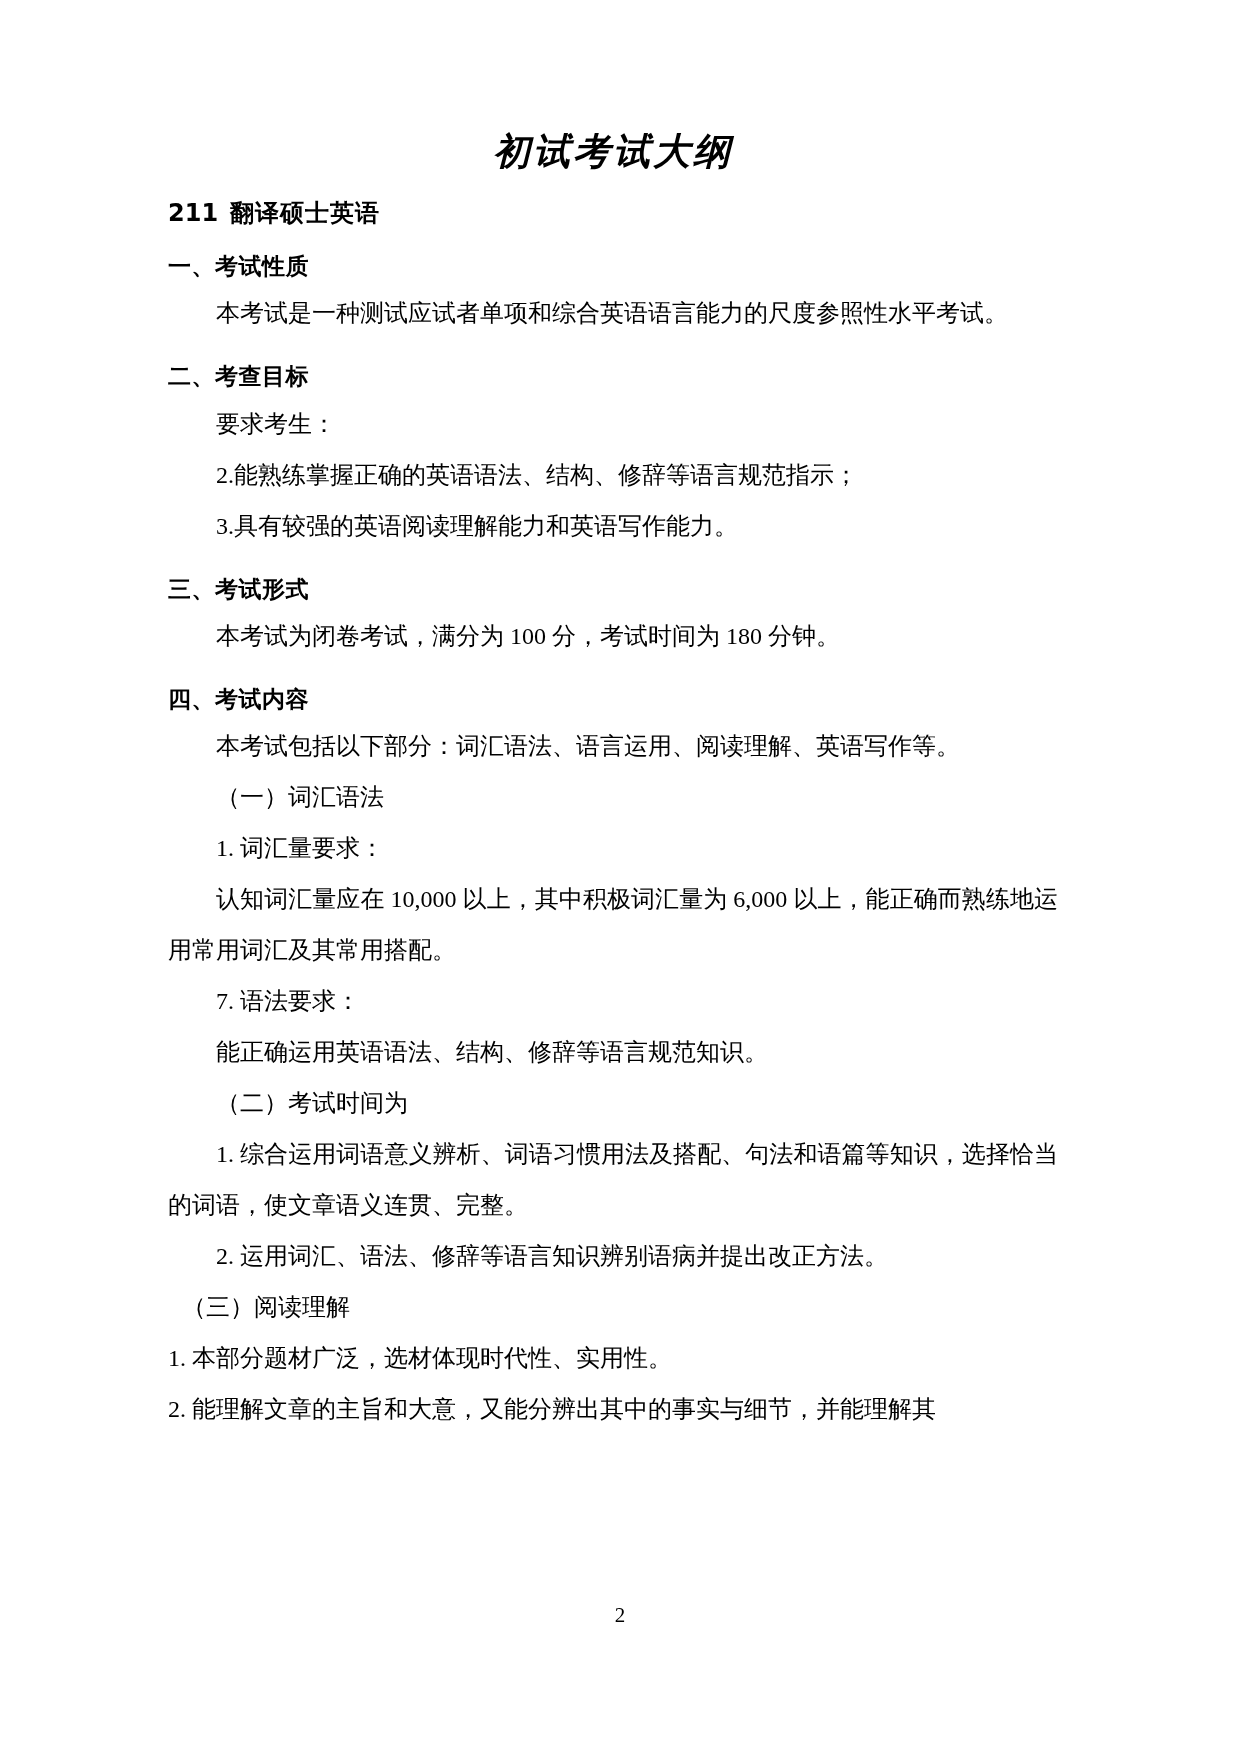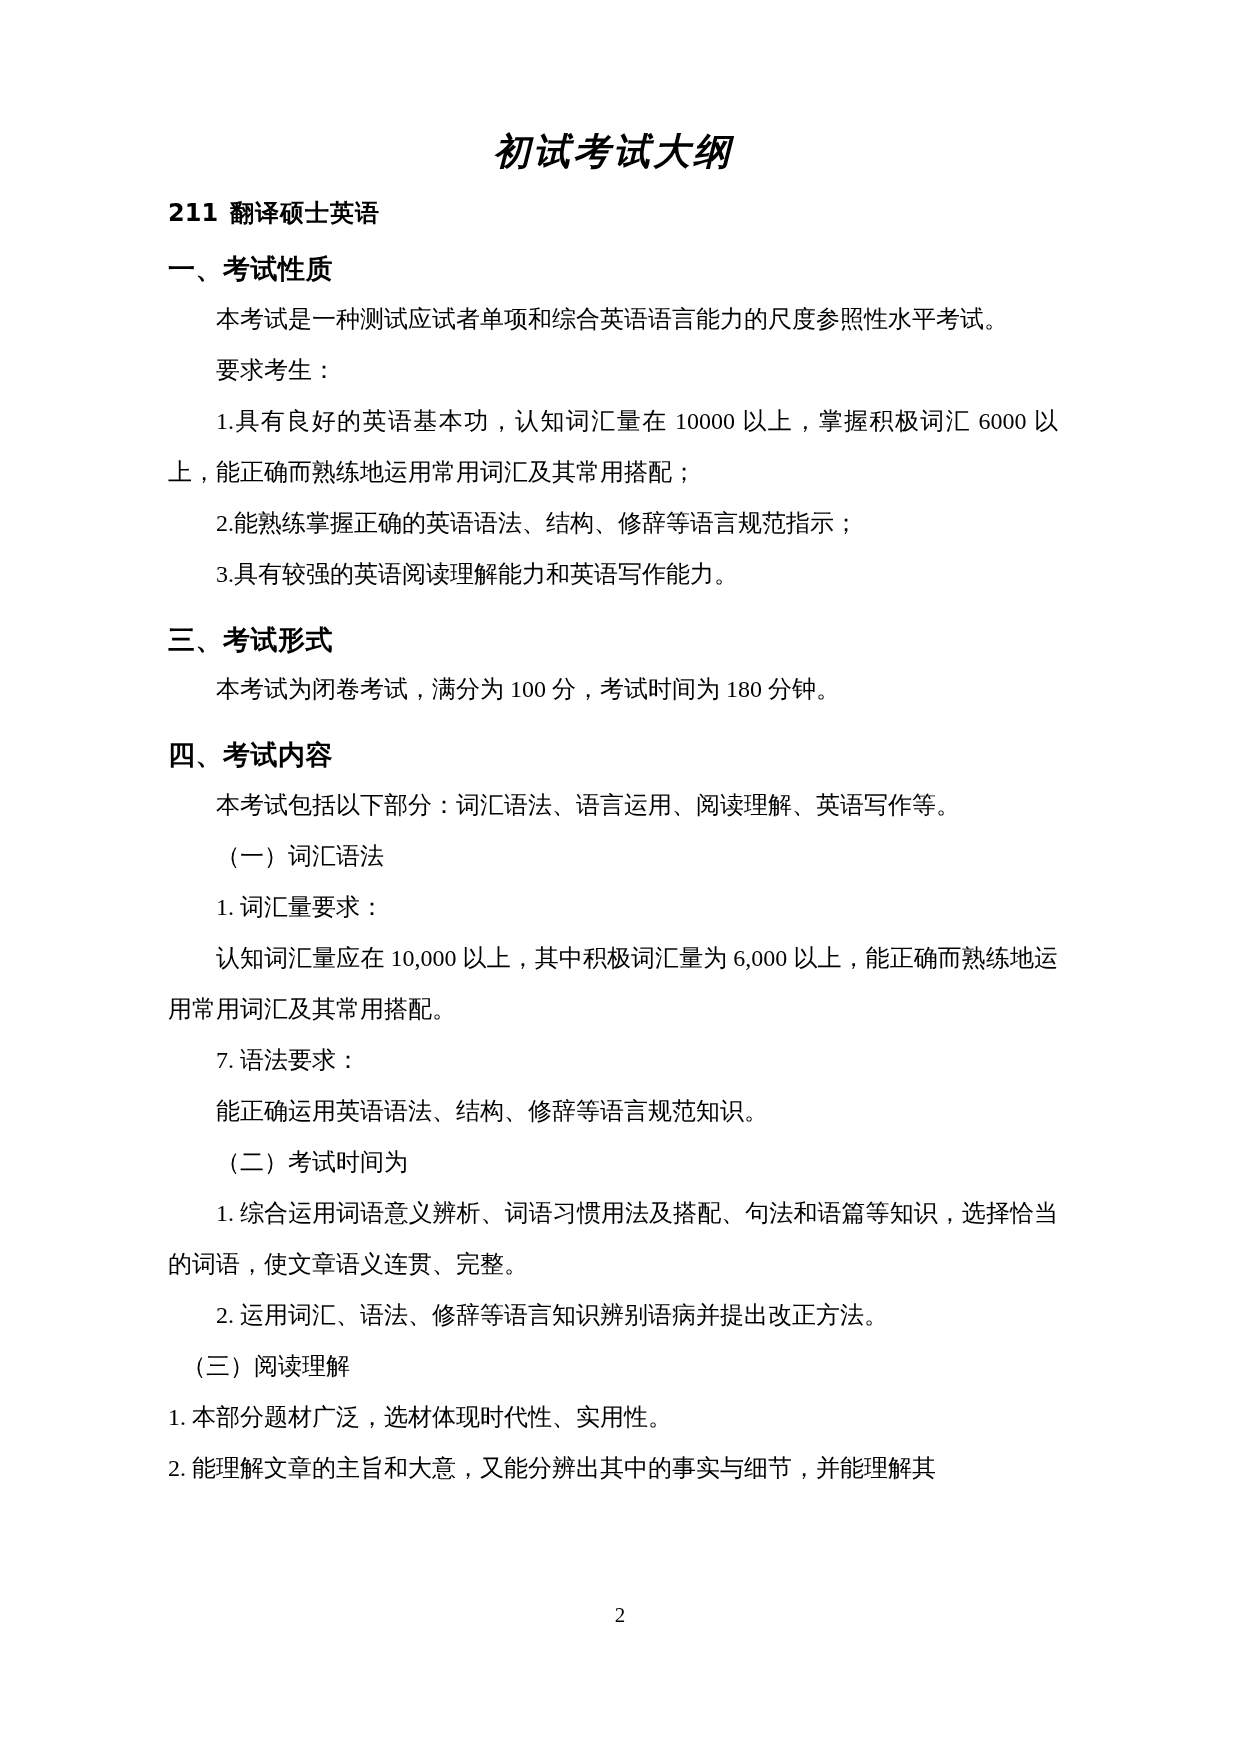--- a/index.html
+++ b/index.html
@@ -57,21 +57,21 @@
     padding-top: 24px;
     line-height: 1.3;
   }
   .subject-heading .code { letter-spacing: 0px; }
   .subject-heading .name { margin-left: 12px; }
 
   
   .section-heading {
     font-family: "DejaVu Sans", "Liberation Sans", sans-serif;
     font-weight: bold;
-    font-size: 27px;
+    font-size: 23px;
     letter-spacing: 0.5px;
     margin: 0;
     padding-top: 22px;
     padding-bottom: 6px;
     line-height: 1.35;
   }
 
   
   .para {
     font-family: "Liberation Serif", "DejaVu Serif", serif;
@@ -106,22 +106,22 @@
 
     <h1 class="doc-title">初试考试大纲</h1>
 
     <h2 class="subject-heading">
       <span class="code">211</span><span class="name">翻译硕士英语</span>
     </h2>
 
     <h3 class="section-heading">一、考试性质</h3>
     <p class="para indent">本考试是一种测试应试者单项和综合英语语言能力的尺度参照性水平考试。</p>
 
+    <h3 class="section-heading">二、考查目标</h3>
     <p class="para indent">要求考生：</p>
-    <p class="para indent">1.具有良好的英语基本功，认知词汇量在 10000 以上，掌握积极词汇 6000 以上，能正确而熟练地运用常用词汇及其常用搭配；</p>
     <p class="para indent">2.能熟练掌握正确的英语语法、结构、修辞等语言规范指示；</p>
     <p class="para indent">3.具有较强的英语阅读理解能力和英语写作能力。</p>
 
     <h3 class="section-heading">三、考试形式</h3>
     <p class="para indent">本考试为闭卷考试，满分为 100 分，考试时间为 180 分钟。</p>
 
     <h3 class="section-heading">四、考试内容</h3>
     <p class="para indent">本考试包括以下部分：词汇语法、语言运用、阅读理解、英语写作等。</p>
     <p class="para indent">（一）词汇语法</p>
     <p class="para indent">1. 词汇量要求：</p>

